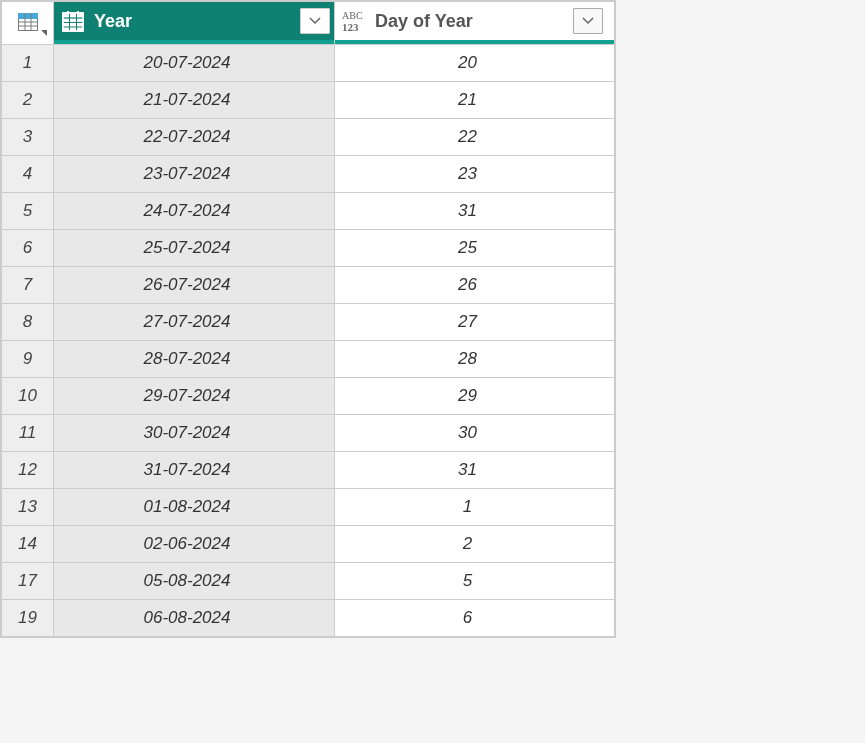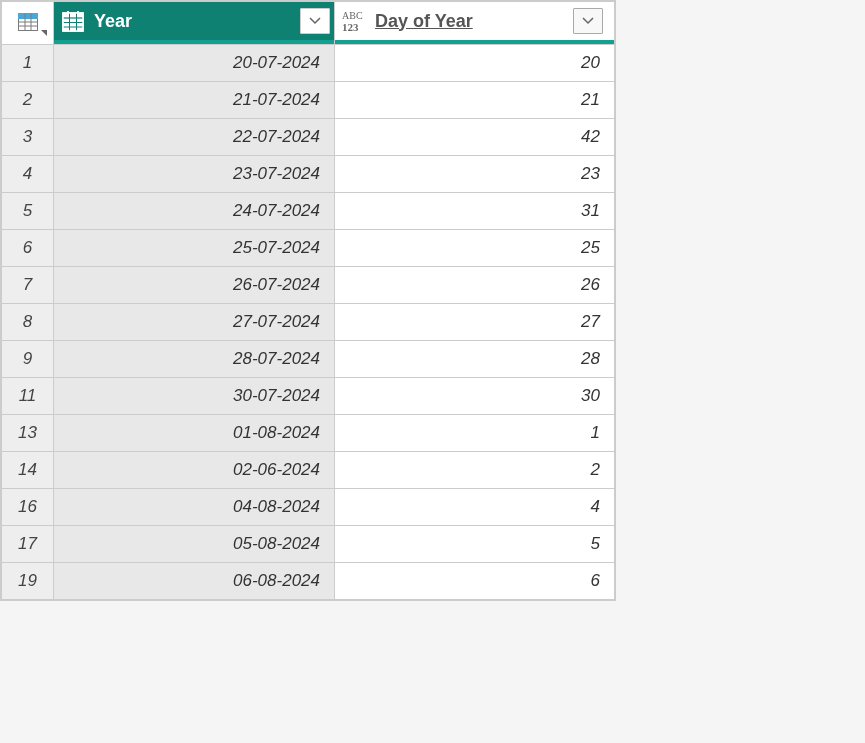--- a/index.html
+++ b/index.html
@@ -89,21 +89,20 @@
       font-size: 18px;
       padding-left: 2px;
     }
     .col-header.selected .col-label {
       color: #fff;
       font-weight: 600;
     }
     .col-day .col-label {
       color: #555;
       font-weight: 600;
-      text-decoration: underline;
     }
     .dropdown-btn {
       width: 30px;
       display: inline-flex;
       align-items: center;
       justify-content: center;
       border: 1px solid #aaa;
       background: #f8f8f8;
       margin: 6px 4px 6px 0;
       border-radius: 1px;
@@ -129,21 +128,21 @@
       padding: 0;
     }
     .row-header {
       width: 52px;
       background: #eee;
       text-align: center;
       color: #444;
       font-style: italic;
     }
     .cell-year, .cell-day {
-      text-align: right;
+      text-align: center;
       padding-right: 14px;
       color: #333;
       font-style: italic;
     }
     .cell-year {
       width: 280px;
       background: #e8e8e8;
     }
     .cell-day {
       width: 280px;
@@ -224,21 +223,21 @@
           <td class="cell-day">20</td>
         </tr>
         <tr>
           <td class="row-header">2</td>
           <td class="cell-year">21-07-2024</td>
           <td class="cell-day">21</td>
         </tr>
         <tr>
           <td class="row-header">3</td>
           <td class="cell-year">22-07-2024</td>
-          <td class="cell-day">42</td>
+          <td class="cell-day">22</td>
         </tr>
         <tr>
           <td class="row-header">4</td>
           <td class="cell-year">23-07-2024</td>
           <td class="cell-day">23</td>
         </tr>
         <tr>
           <td class="row-header">5</td>
           <td class="cell-year">24-07-2024</td>
           <td class="cell-day">31</td>
@@ -257,40 +256,45 @@
           <td class="row-header">8</td>
           <td class="cell-year">27-07-2024</td>
           <td class="cell-day">27</td>
         </tr>
         <tr>
           <td class="row-header">9</td>
           <td class="cell-year">28-07-2024</td>
           <td class="cell-day">28</td>
         </tr>
         <tr>
+          <td class="row-header">10</td>
+          <td class="cell-year">29-07-2024</td>
+          <td class="cell-day">29</td>
+        </tr>
+        <tr>
           <td class="row-header">11</td>
           <td class="cell-year">30-07-2024</td>
           <td class="cell-day">30</td>
         </tr>
         <tr>
+          <td class="row-header">12</td>
+          <td class="cell-year">31-07-2024</td>
+          <td class="cell-day">31</td>
+        </tr>
+        <tr>
           <td class="row-header">13</td>
           <td class="cell-year">01-08-2024</td>
           <td class="cell-day">1</td>
         </tr>
         <tr>
           <td class="row-header">14</td>
           <td class="cell-year">02-06-2024</td>
           <td class="cell-day">2</td>
         </tr>
         <tr>
-          <td class="row-header">16</td>
-          <td class="cell-year">04-08-2024</td>
-          <td class="cell-day">4</td>
-        </tr>
-        <tr>
           <td class="row-header">17</td>
           <td class="cell-year">05-08-2024</td>
           <td class="cell-day">5</td>
         </tr>
         <tr>
           <td class="row-header">19</td>
           <td class="cell-year">06-08-2024</td>
           <td class="cell-day">6</td>
         </tr>
       </tbody>

